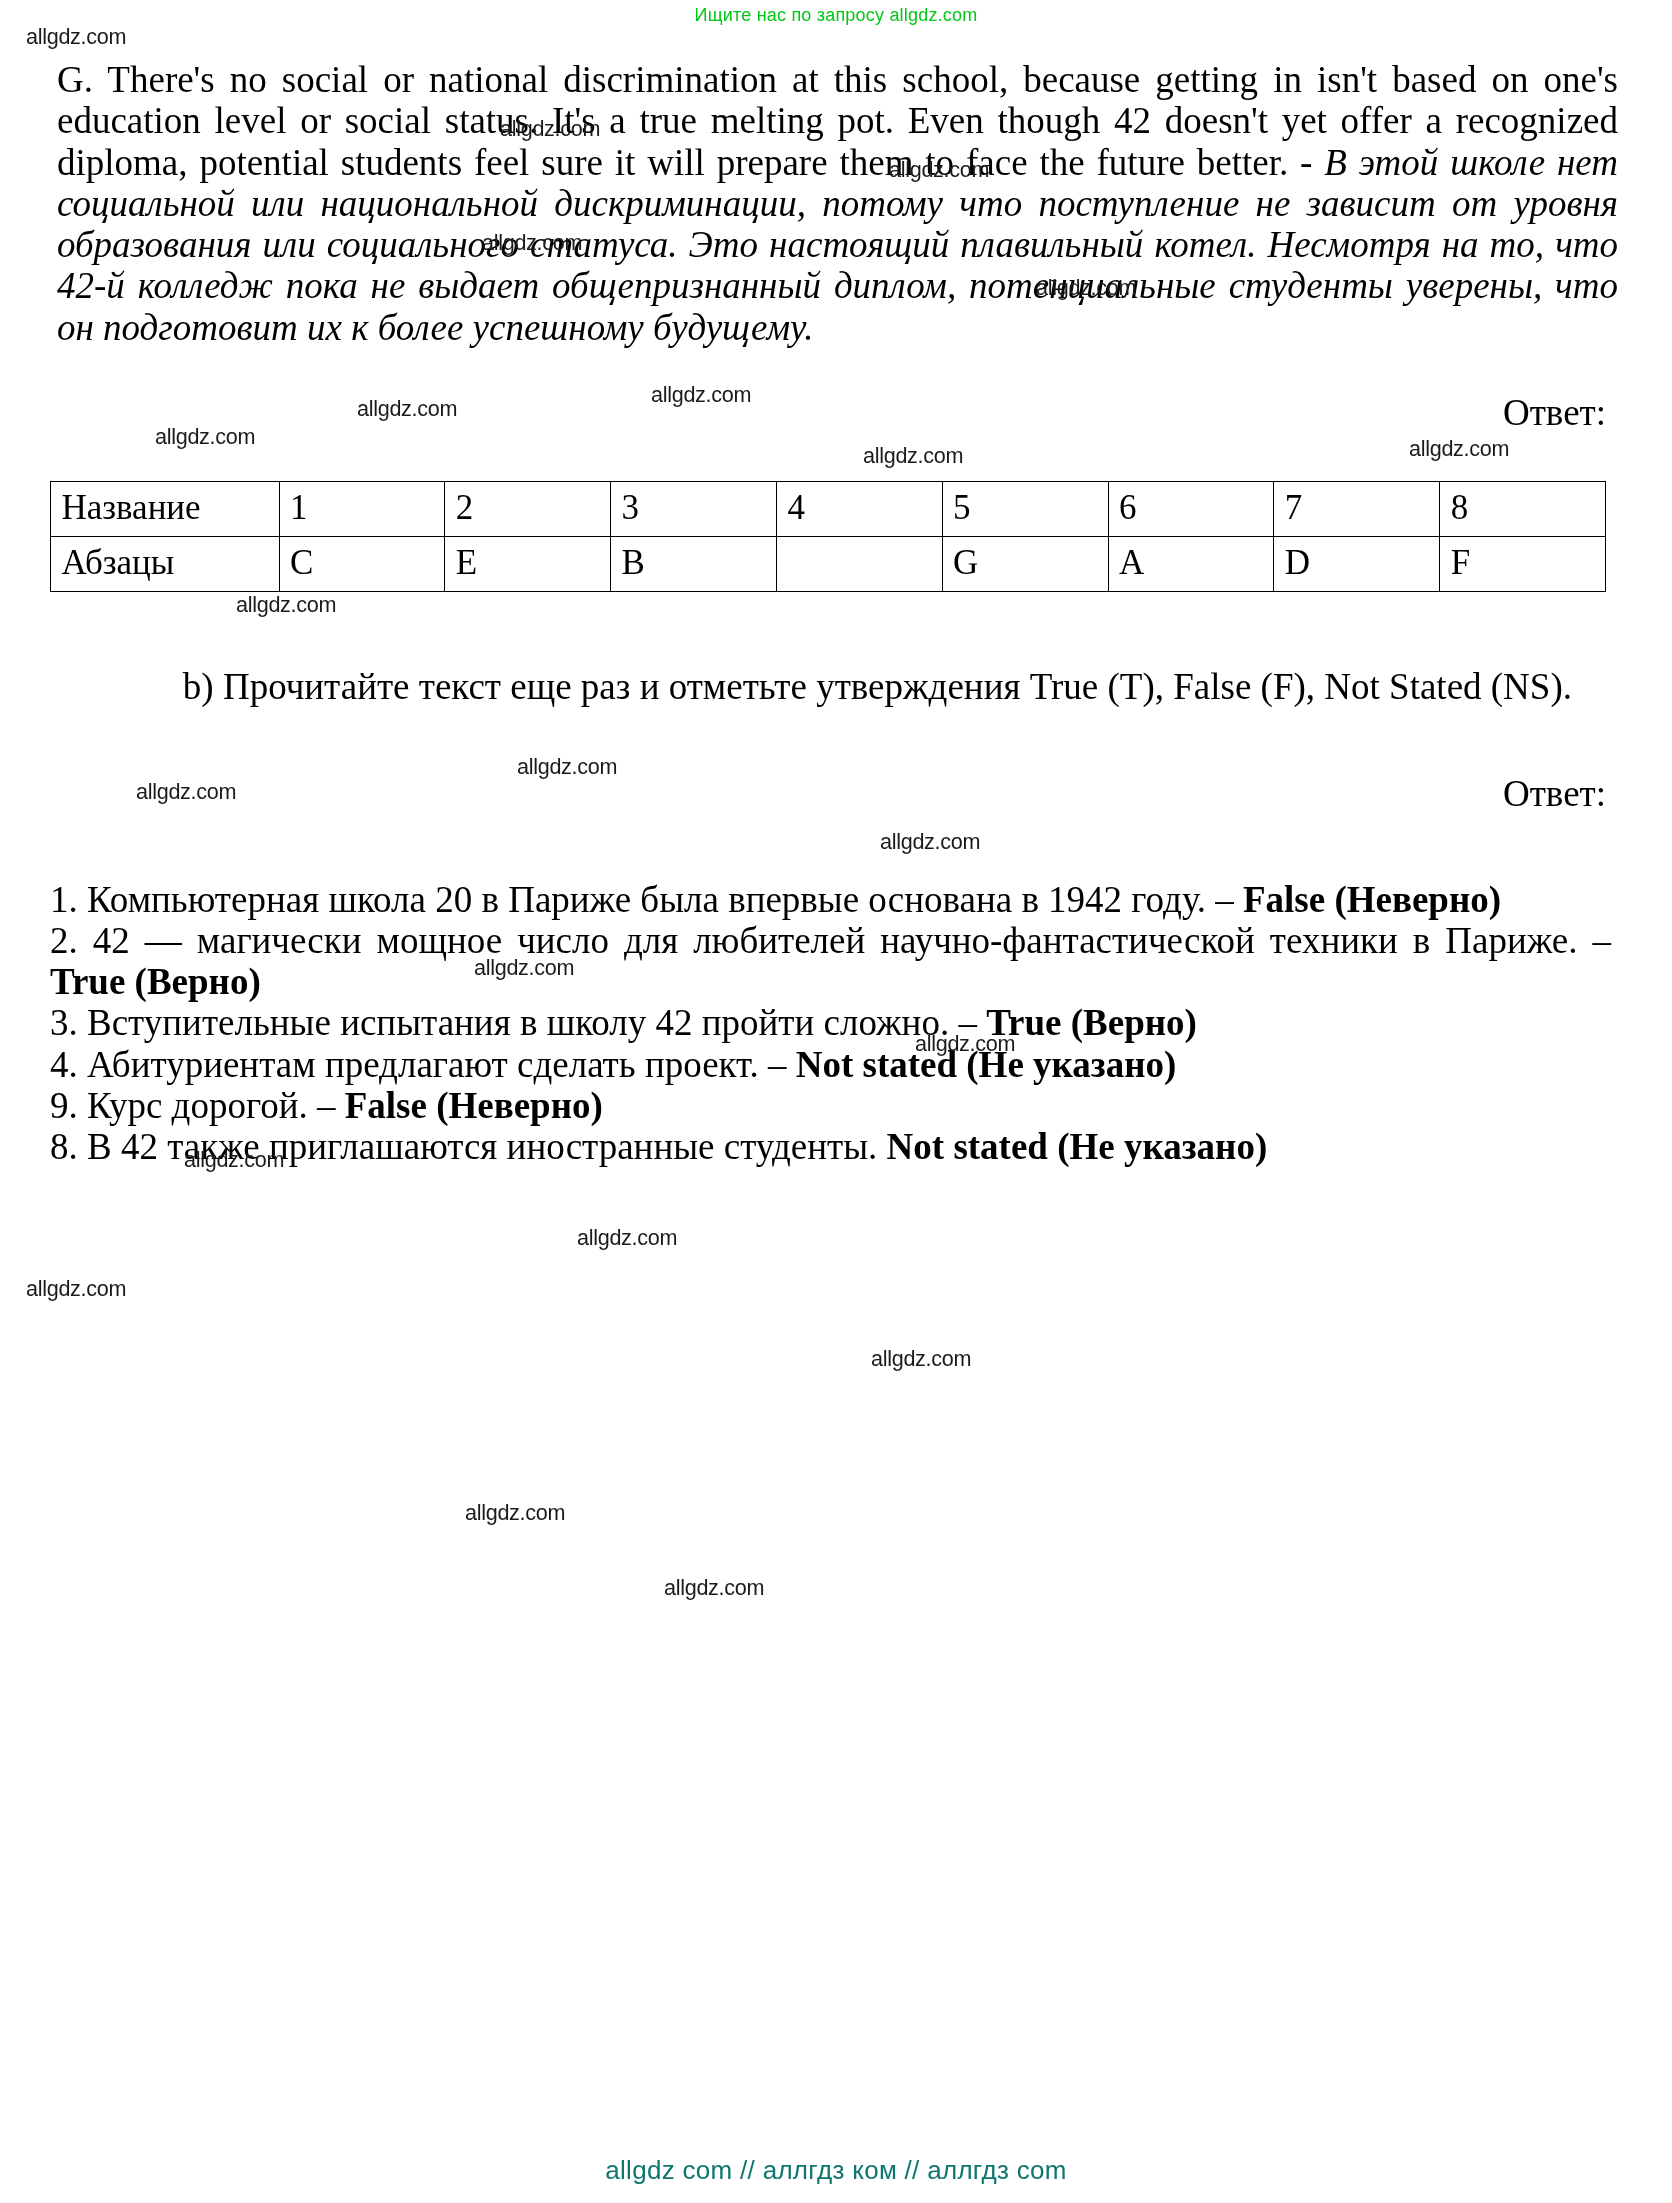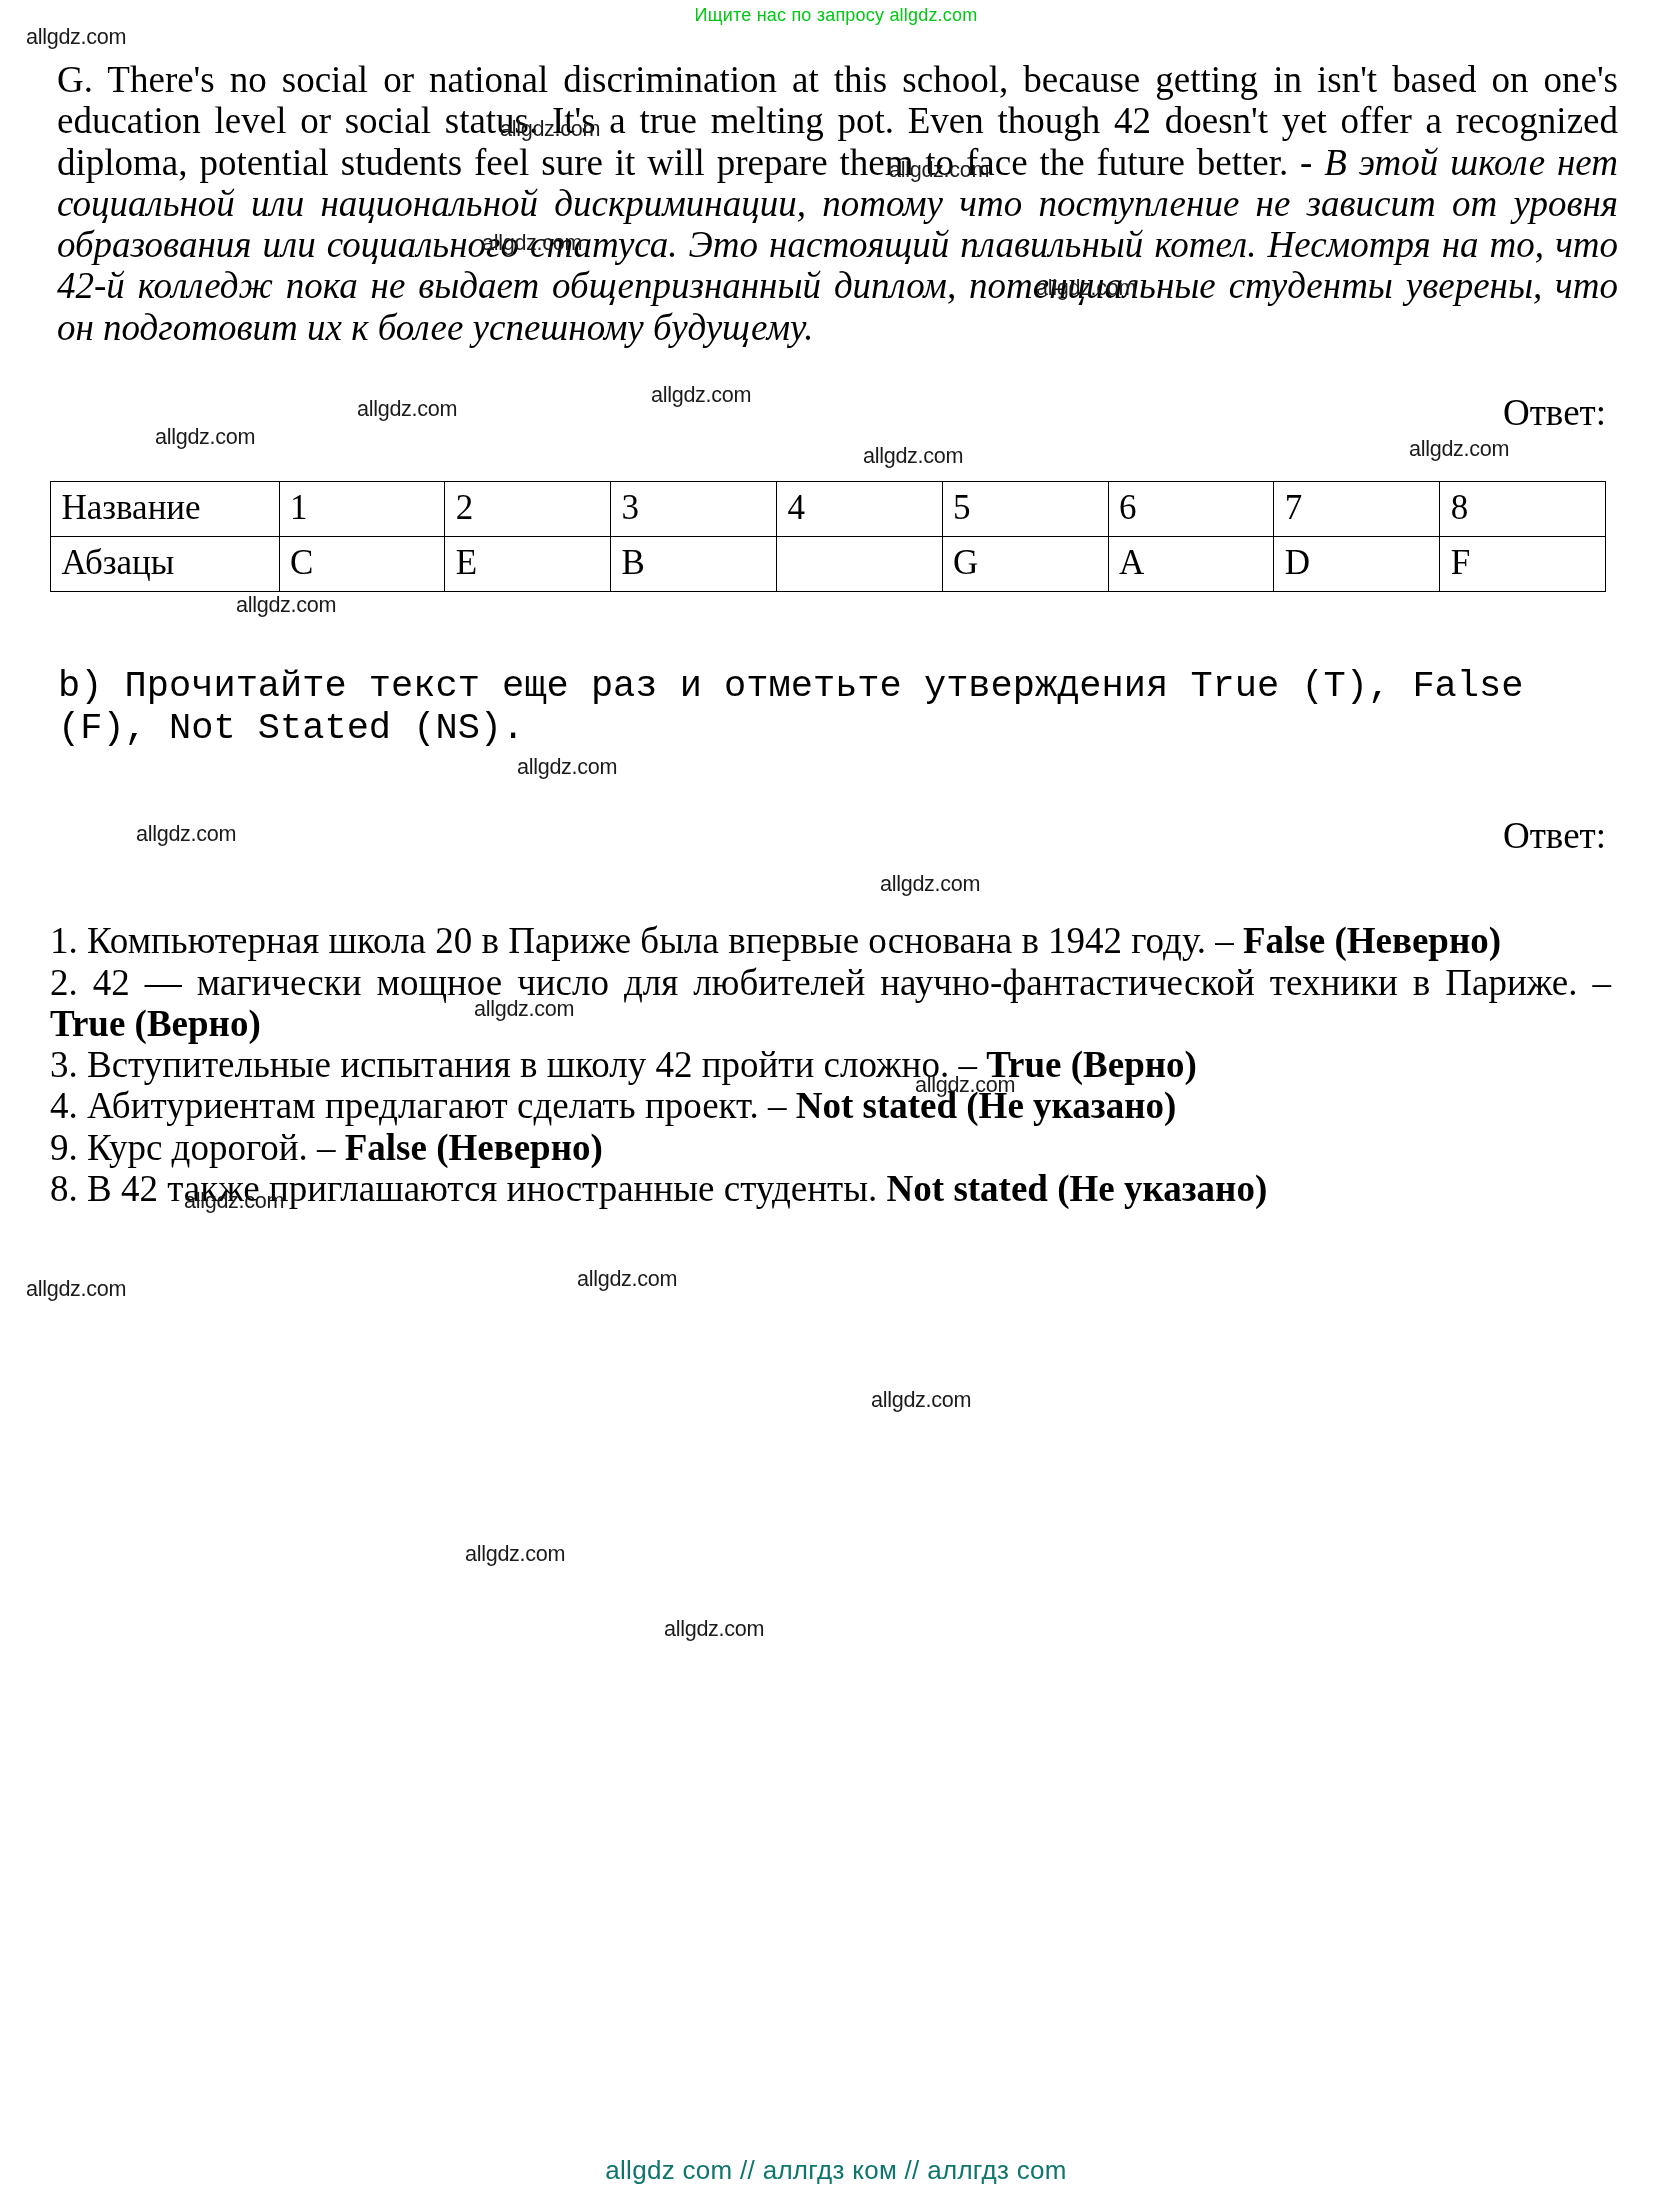--- a/index.html
+++ b/index.html
@@ -63,24 +63,23 @@
   .otvet {
     font-size: 37px;
     line-height: 1.1;
     margin: 0;
     text-align: right;
   }
 
   .instr {
     font-size: 37px;
     line-height: 1.13;
-    text-align: left;
-    margin: 8px;
+    text-align: right;
+    margin: 0;
     width: 1522px;
-    font-family: Liberation Mono, monospace;
   }
 
   .stmt {
     font-size: 37px;
     line-height: 1.115;
     text-align: justify;
     margin: 0;
     width: 1561px;
   }
   .stmt b { font-weight: bold; }

